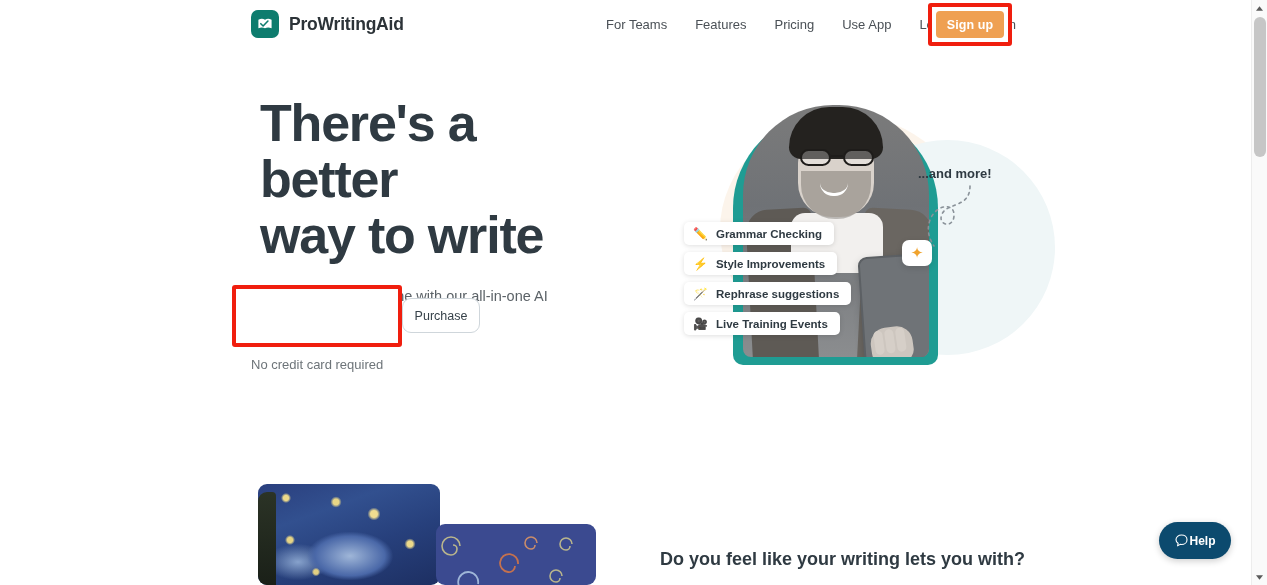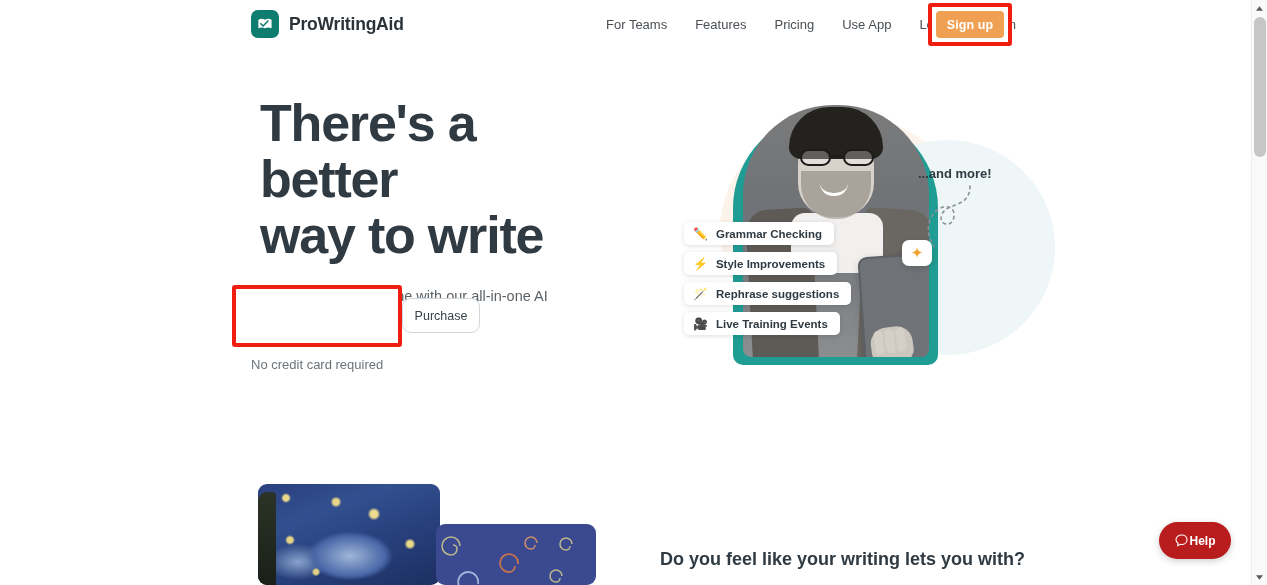--- a/index.html
+++ b/index.html
@@ -416,21 +416,21 @@
     font-weight: bold;
     color: #2F3A42;
     white-space: nowrap;
   }
 
   
   .help-widget {
     position: absolute;
     left: 1159px; top: 522px;
     width: 72px; height: 37px;
-    background: #b91c1c;
+    background: #0c4a6e;
     border-radius: 19px;
     display: flex;
     align-items: center;
     justify-content: center;
     cursor: pointer;
     box-shadow: 0 2px 7px rgba(0,0,0,0.2);
   }
   .help-label {
     font-size: 12px;
     font-weight: bold;

